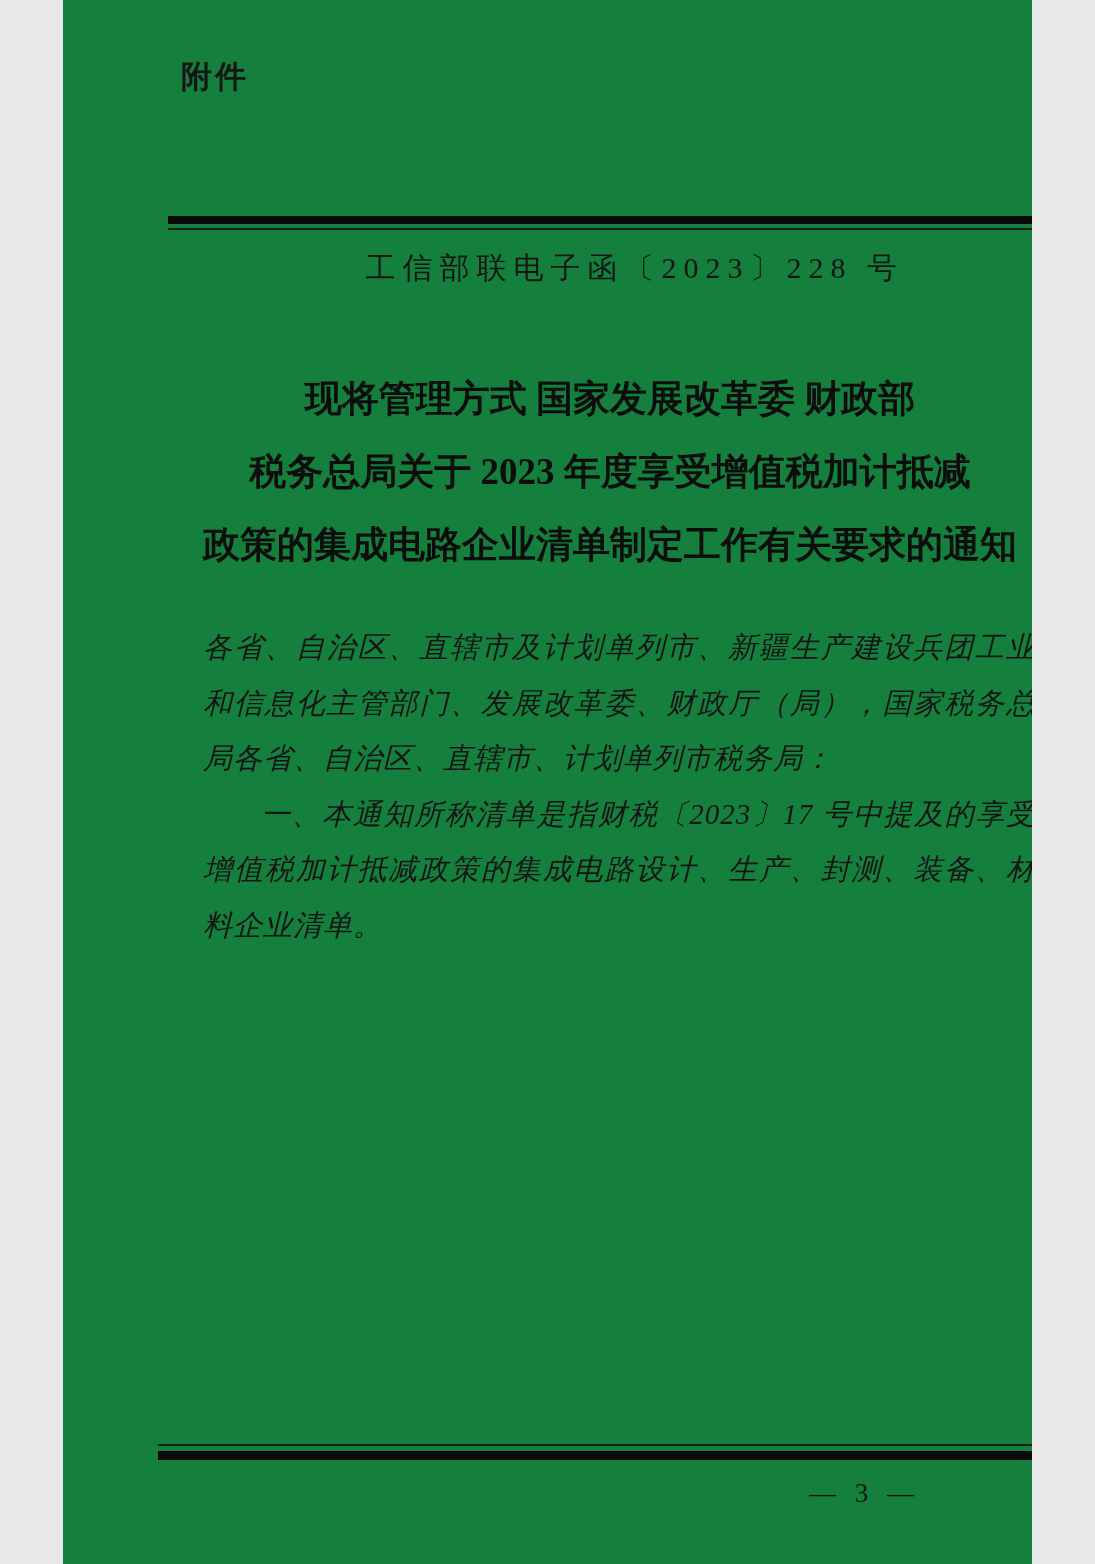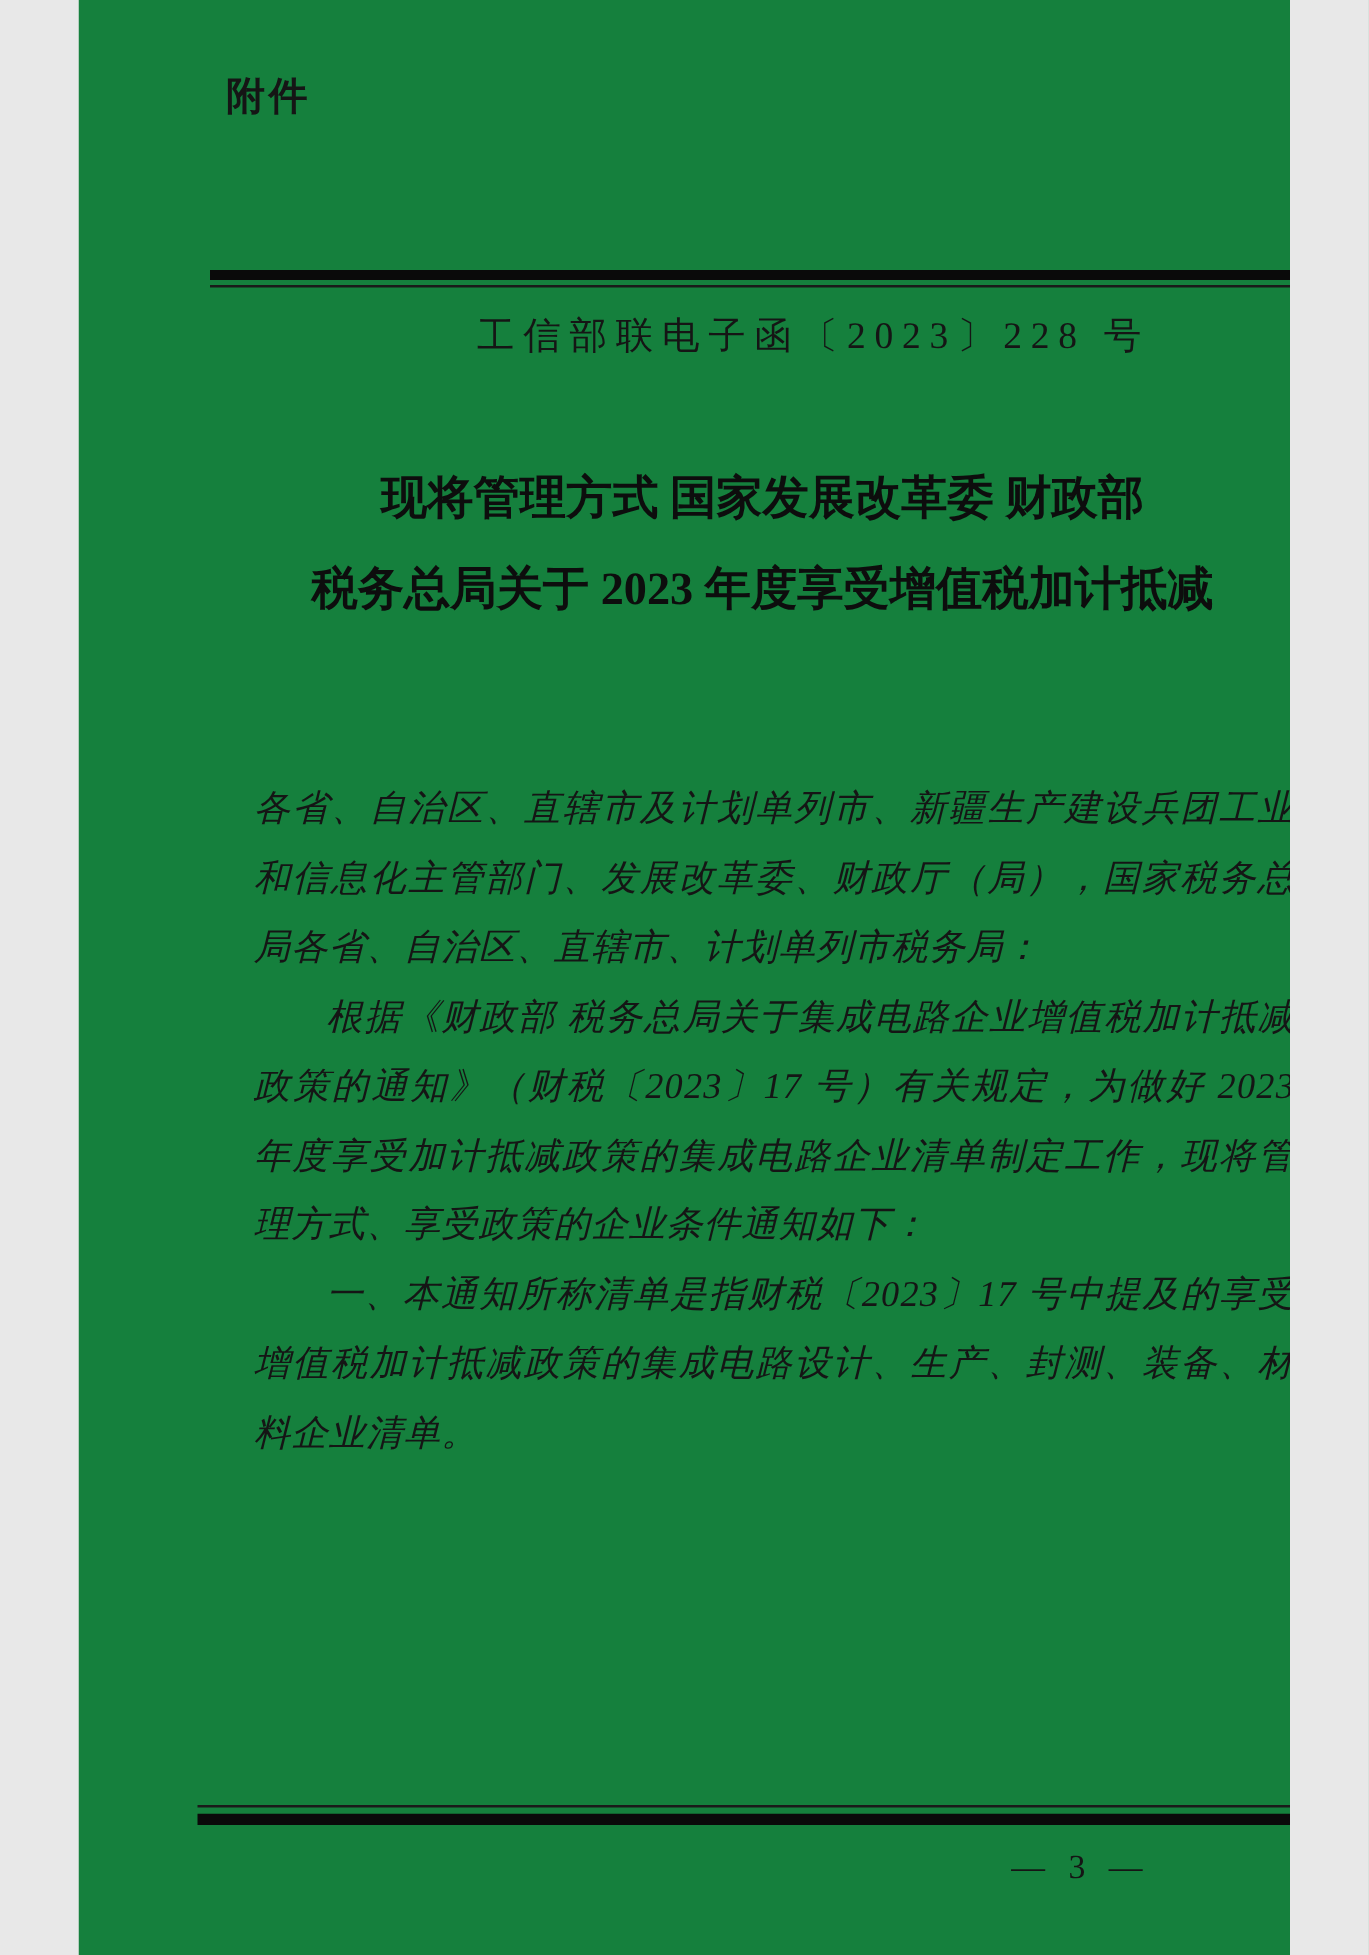--- a/index.html
+++ b/index.html
@@ -44,21 +44,21 @@
     top: 216px;
     left: 105px;
     width: 907px;
   }
   .rule-header .thick { height: 8px; background: #0a0a0a; }
   .rule-header .gap   { height: 4px; }
   .rule-header .thin  { height: 2px; background: #1a1a1a; }
   .doc-number {
     position: absolute;
     top: 248px;
-    right: 112px;
+    right: 128px;
     font-size: 30px;
     letter-spacing: 7px;
     white-space: nowrap;
   }
   .title-block {
     position: absolute;
     top: 362px;
     left: 82px;
     width: 930px;
     text-align: center;
@@ -111,25 +111,25 @@
     <div class="thick"></div>
     <div class="gap"></div>
     <div class="thin"></div>
   </div>
 
   <div class="doc-number">工信部联电子函〔2023〕228 号</div>
 
   <div class="title-block">
     <div>现将管理方式 国家发展改革委 财政部</div>
     <div>税务总局关于 2023 年度享受增值税加计抵减</div>
+    <div>政策的集成电路企业清单制定工作有关要求的通知</div>
   </div>
 
   <div class="body-block">
     <p>各省、自治区、直辖市及计划单列市、新疆生产建设兵团工业和信息化主管部门、发展改革委、财政厅（局），国家税务总局各省、自治区、直辖市、计划单列市税务局：</p>
-    <p class="indent">根据《财政部 税务总局关于集成电路企业增值税加计抵减政策的通知》（财税〔2023〕17 号）有关规定，为做好 2023 年度享受加计抵减政策的集成电路企业清单制定工作，现将管理方式、享受政策的企业条件通知如下：</p>
     <p class="indent">一、本通知所称清单是指财税〔2023〕17 号中提及的享受增值税加计抵减政策的集成电路设计、生产、封测、装备、材料企业清单。</p>
   </div>
 
   <div class="rule-footer">
     <div class="thin"></div>
     <div class="gap"></div>
     <div class="thick"></div>
   </div>
 
   <div class="page-number">— 3 —</div>

